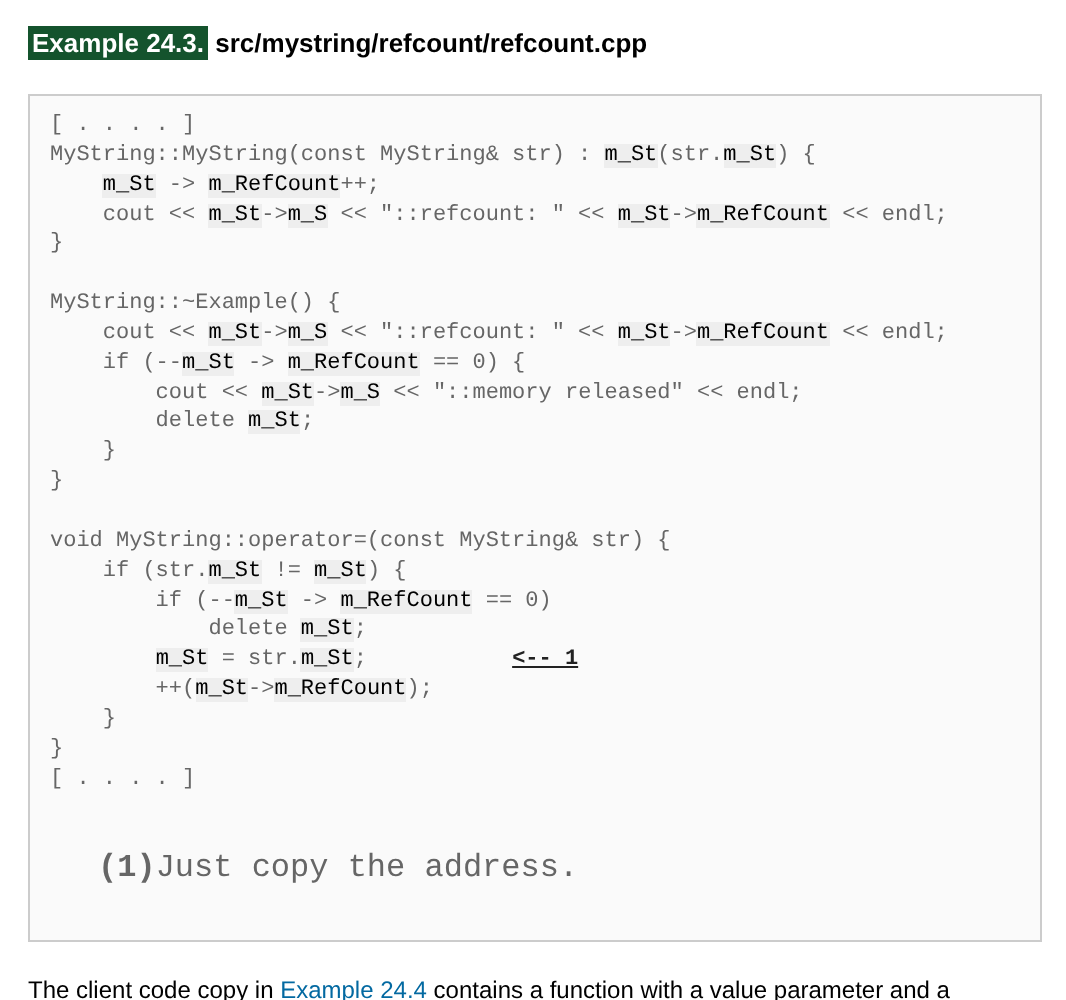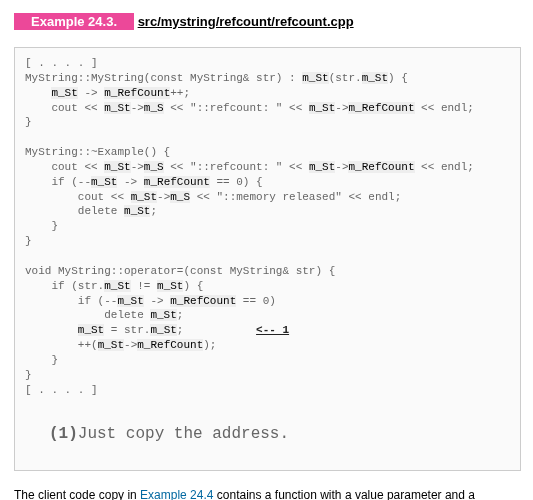--- a/index.html
+++ b/index.html
@@ -13,26 +13,25 @@
   }
   .page-wrap {
     padding: 14px 12px 10px 14px;
   }
   .example-heading {
     margin: 0 0 18px 0;
     font-size: 13px;
     font-weight: bold;
   }
   .example-heading .num {
-    background: #ec4899;
+    background: #14532d;
     color: #ffffff;
-    padding: 1px 17px;
+    padding: 1px 2px;
   }
   .example-heading .file {
-    text-decoration: underline;
     display: inline-block;
   }
   .code-box {
     border: 1px solid #cccccc;
     background: #fafafa;
     padding: 8px 10px 24px 10px;
     margin-bottom: 16px;
     font-family: Consolas, "Courier New", monospace;
     font-size: 11px;
     line-height: 1.35;

